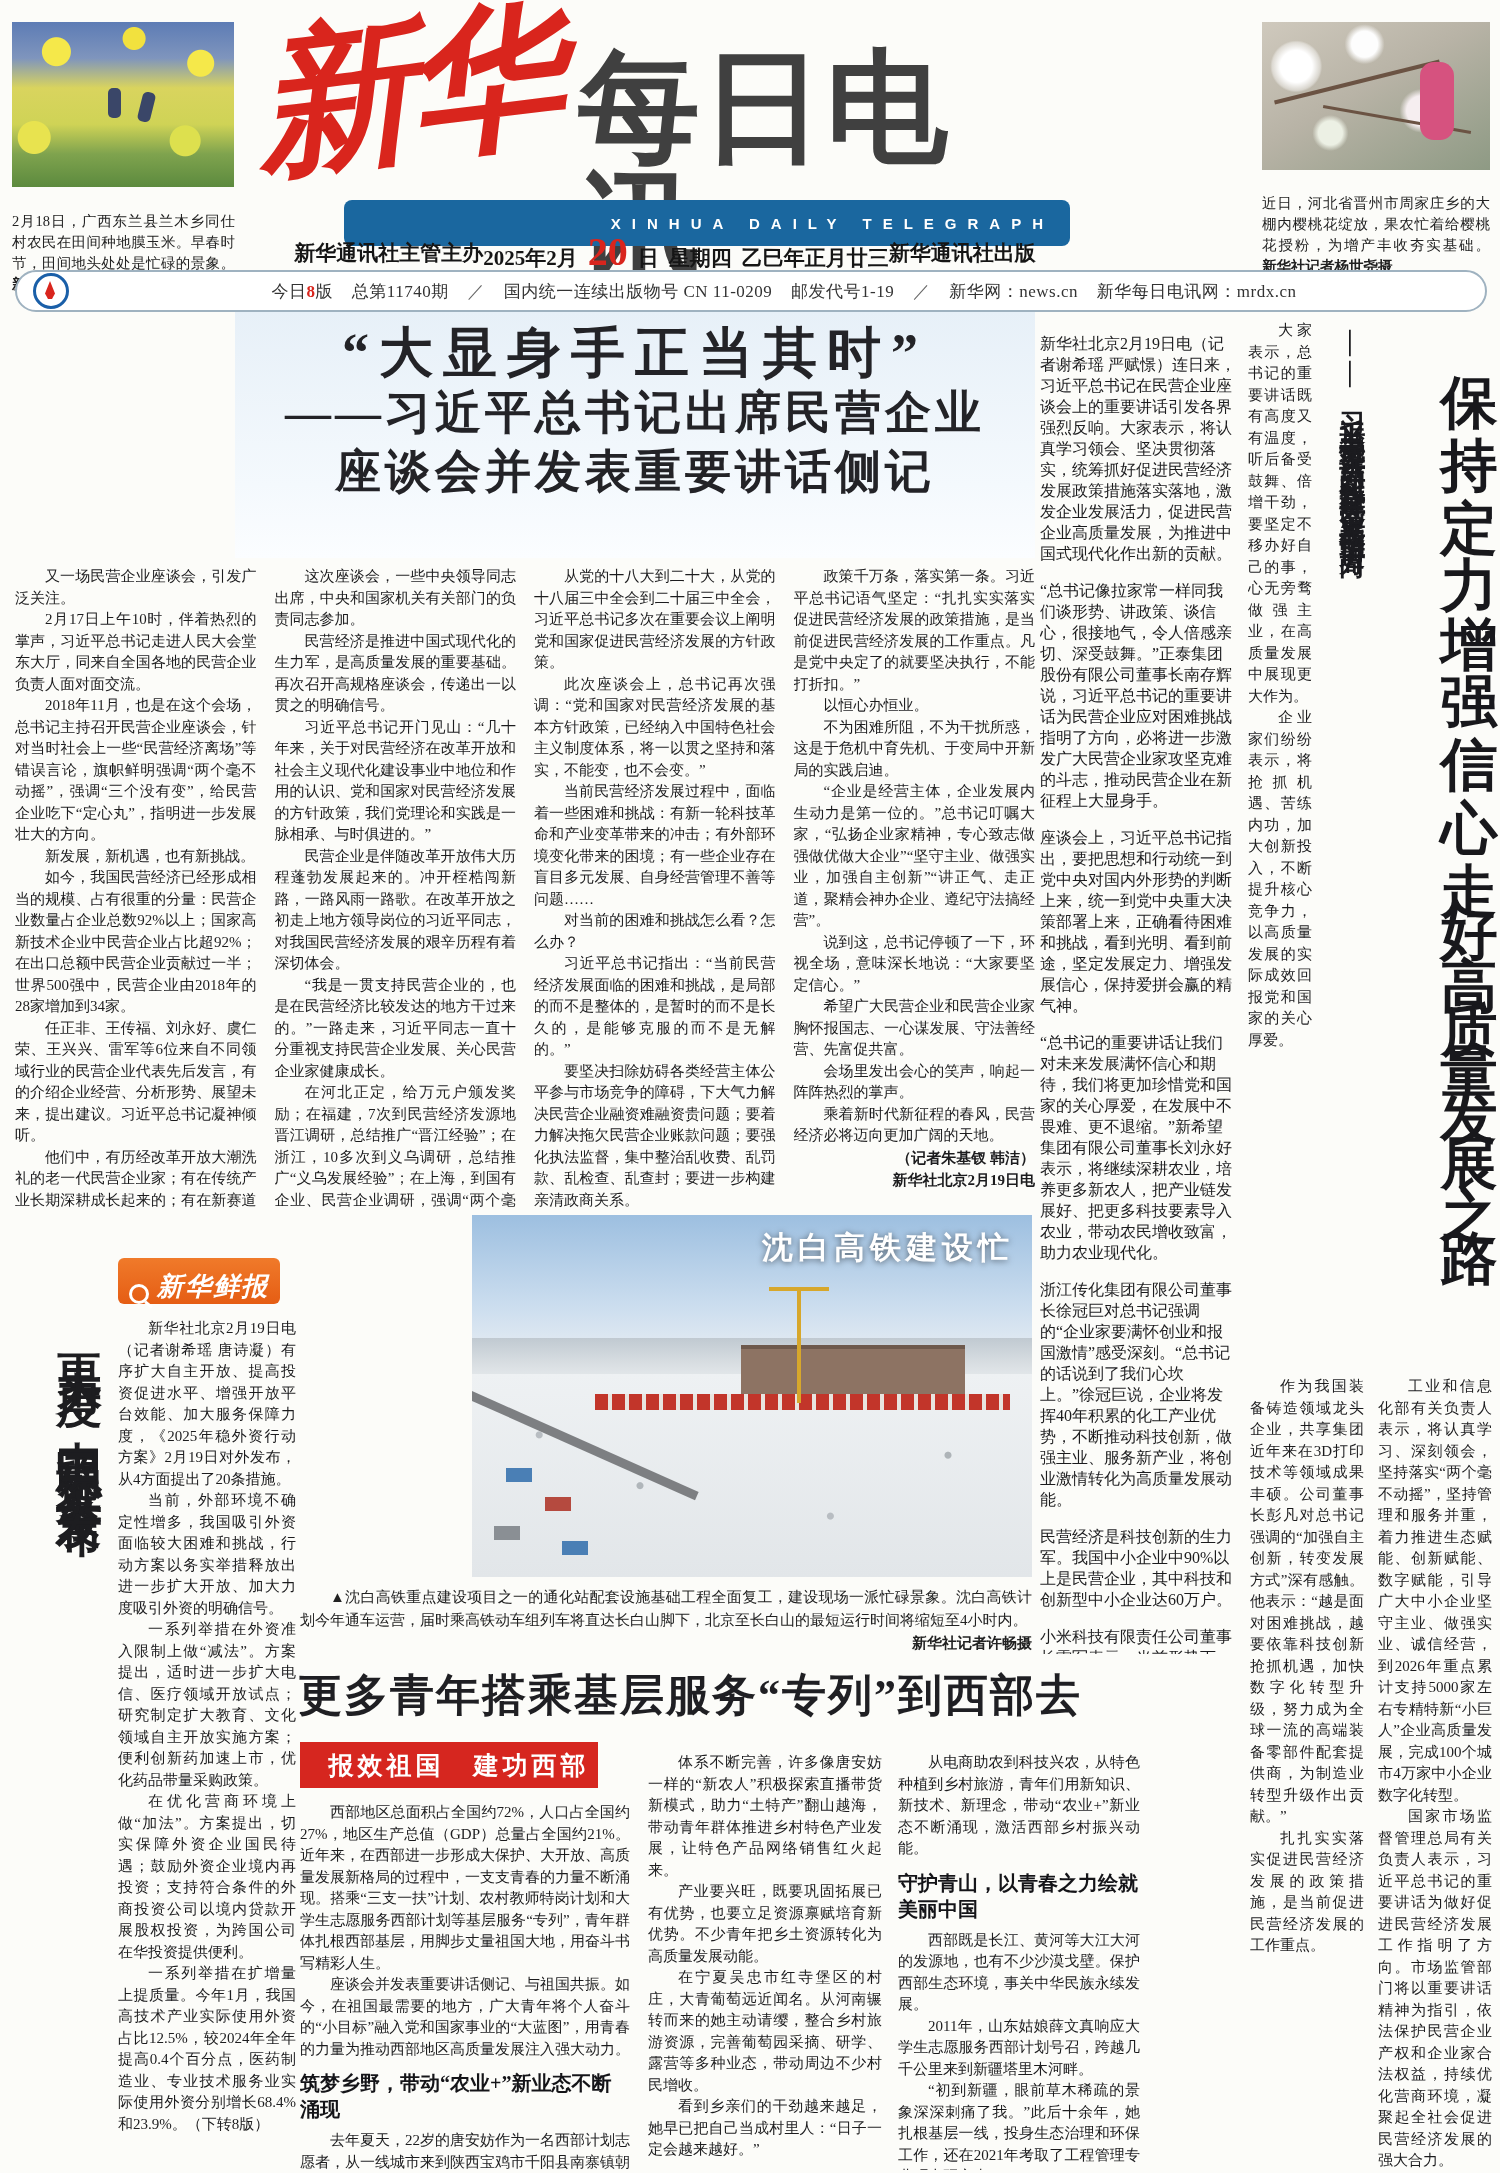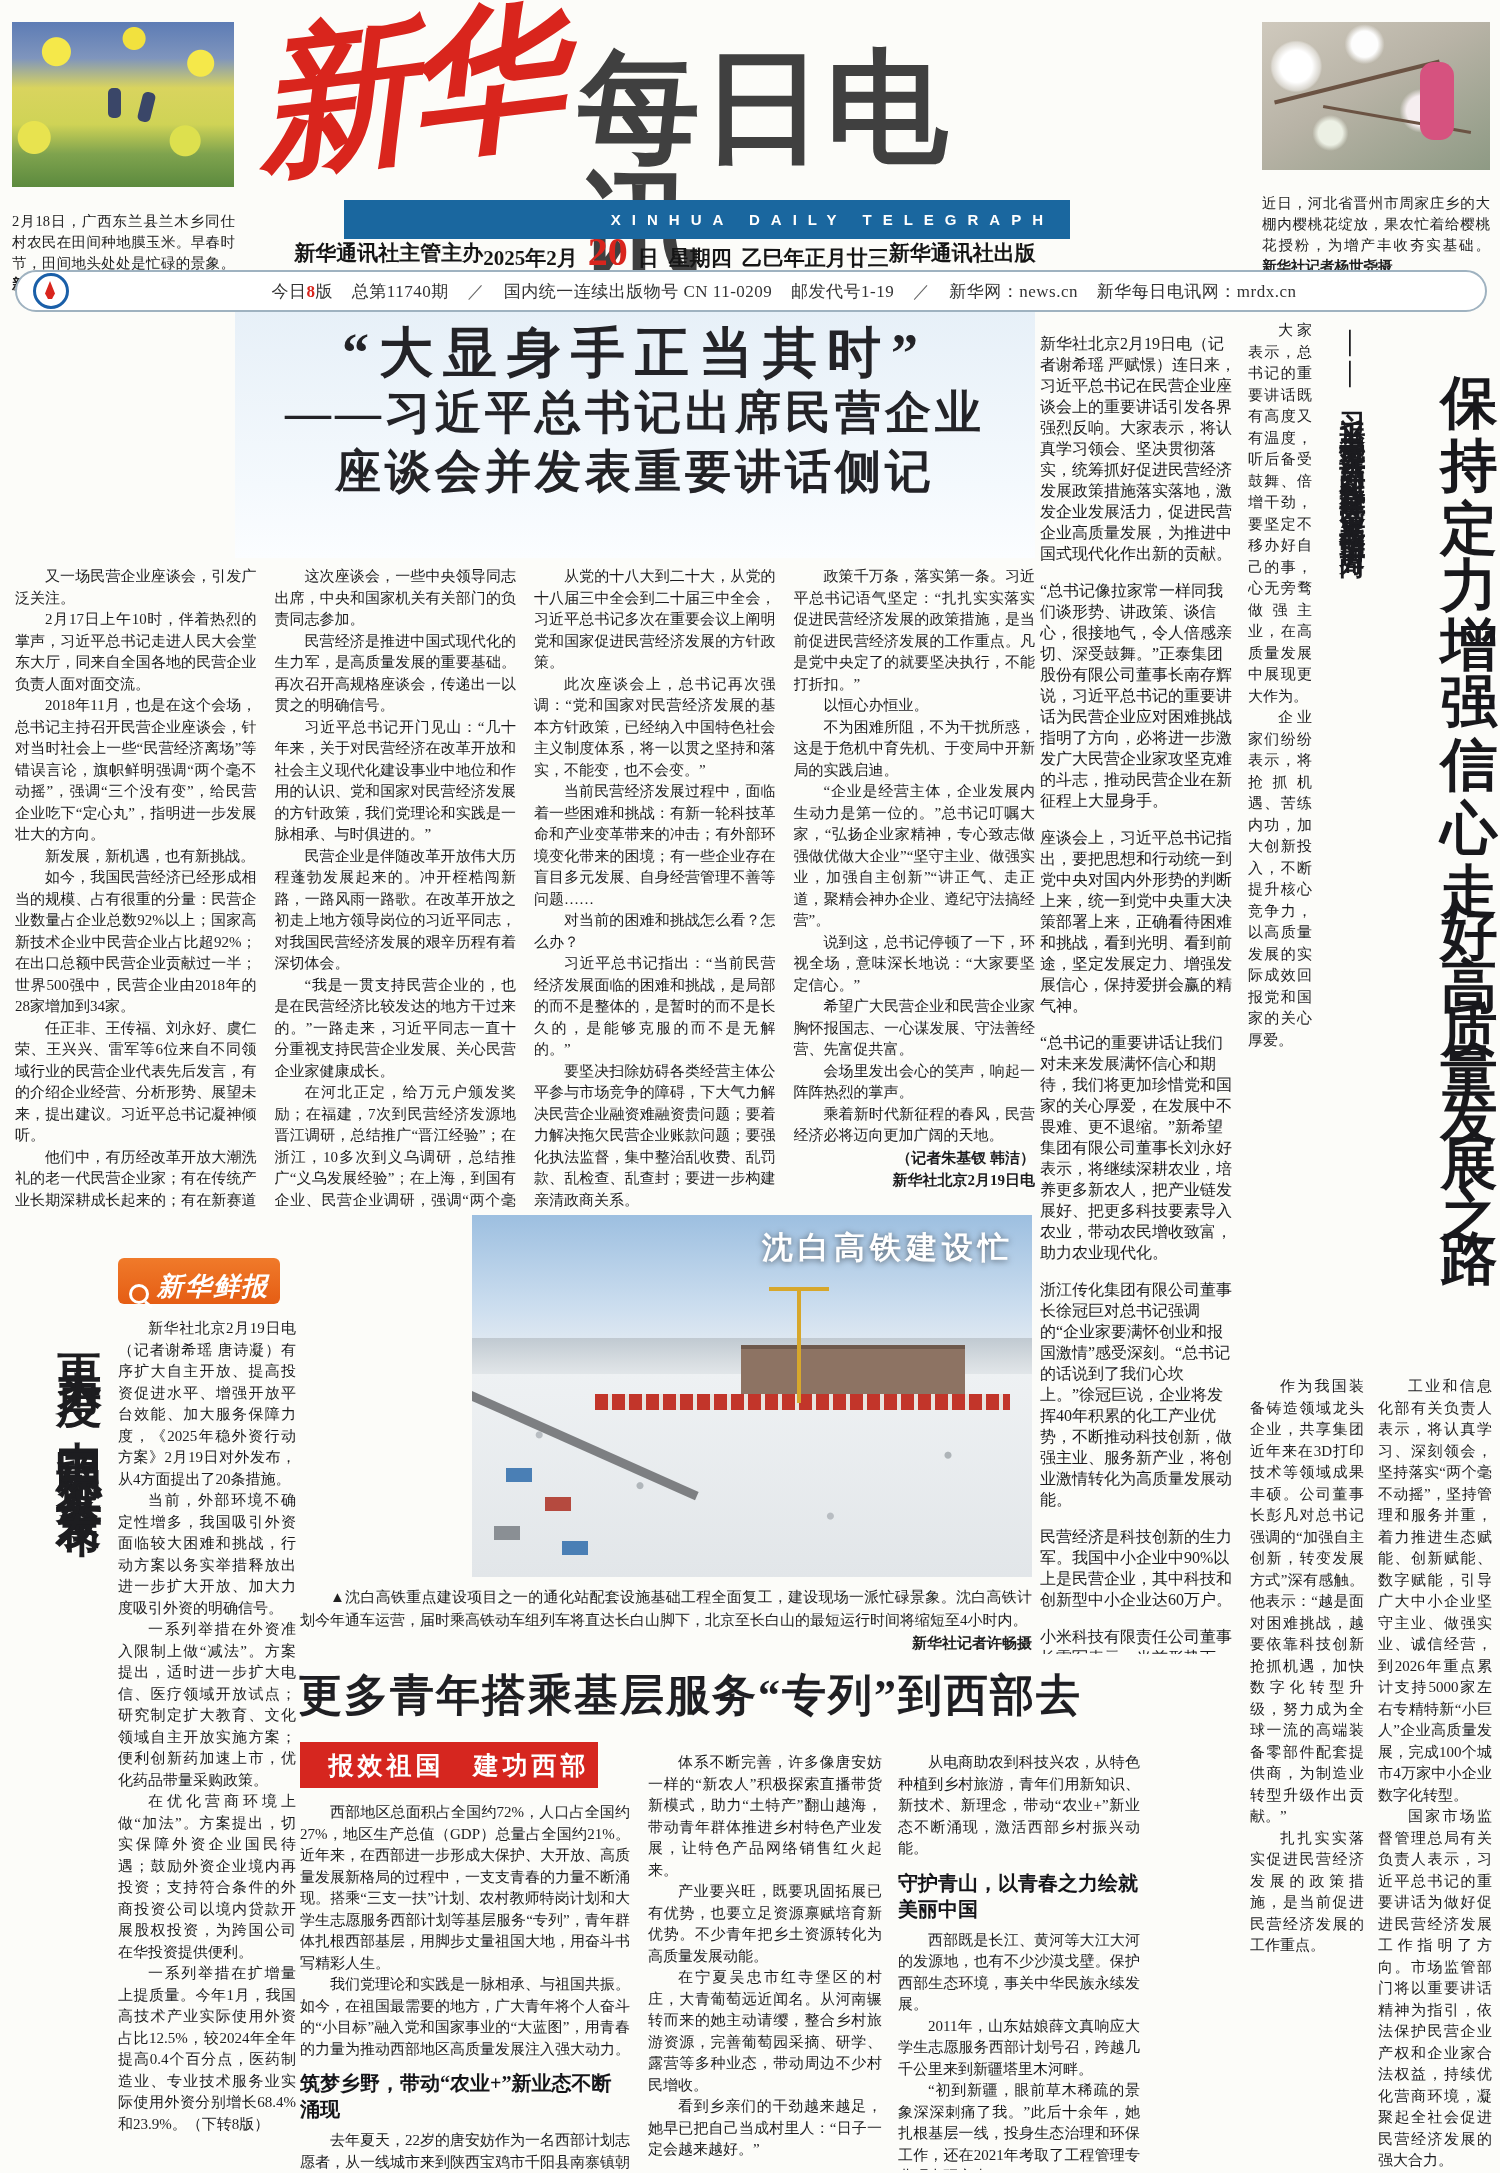--- a/index.html
+++ b/index.html
@@ -27,22 +27,22 @@
     linear-gradient(150deg,#cfc9bd 0%,#b8b3a6 45%,#8e9a84 100%);}
   .branch{position:absolute;background:#6b5343;}
   .pinkfig{position:absolute;right:36px;top:40px;width:34px;height:78px;border-radius:14px;background:#d6527f;}
   .capR{left:1262px;top:178px;width:228px;}
   
   .masthead{left:248px;top:8px;width:824px;height:225px;}
   .mh-script{position:absolute;left:6px;top:2px;font:italic 900 158px "DejaVu Serif",serif;
              color:#d9251d;transform:rotate(-7deg);letter-spacing:-8px;line-height:1;}
   .mh-title{position:absolute;left:330px;top:48px;font-size:122px;font-weight:900;color:#404040;
             letter-spacing:2px;line-height:1;font-family:Liberation Mono, monospace;}
-  .mh-bluebar{position:absolute;left:96px;top:192px;width:726px;height:39px;background:#1a679f;
-              display:flex;align-items:center;justify-content:flex-end;padding-right:16px;box-sizing:border-box;}
+  .mh-bluebar{position:absolute;left:96px;top:192px;width:726px;height:46px;background:#1a679f;
+              display:flex;align-items:center;justify-content:flex-end;padding-right:16px;box-sizing:border-box;border-radius:8px;}
   .mh-en{color:#fff;font-size:15px;font-weight:bold;letter-spacing:11px;font-family:"Liberation Sans",sans-serif;}
   .publine{left:255px;top:238px;width:820px;height:30px;display:flex;align-items:center;
            justify-content:center;font-size:21px;font-weight:bold;color:#151515;}
   .pub-date{display:flex;align-items:baseline;gap:10px;}
   .day-red{font-size:40px;color:#d9251d;font-weight:bold;line-height:.9;}
   
   .pill{left:15px;top:270px;width:1472px;height:42px;border:2.5px solid #9fb2c0;border-radius:24px;
         display:flex;align-items:center;box-sizing:border-box;background:#fff;}
   .logo{width:36px;height:36px;margin:0 14px 0 16px;border-radius:50%;border:3px solid #1a5fa8;
         position:relative;box-sizing:border-box;background:#fff;}
@@ -275,21 +275,21 @@
 <div class="abs bp-cap">
   <p><span>▲沈白高铁重点建设项目之一的通化站配套设施基础工程全面复工，建设现场一派忙碌景象。沈白高铁计划今年通车运营，届时乘高铁动车组列车将直达长白山脚下，北京至长白山的最短运行时间将缩短至4小时内。</span><span class="bp-credit">新华社记者许畅摄</span></p>
 </div>
 
 <div class="abs bs-headline">更多青年搭乘基层服务“专列”到西部去</div>
 <div class="abs bs-redbox">报效祖国　建功西部</div>
 
 <div class="abs bs-col bs-col1">
   <div>
       <p>西部地区总面积占全国约72%，人口占全国约27%，地区生产总值（GDP）总量占全国约21%。近年来，在西部进一步形成大保护、大开放、高质量发展新格局的过程中，一支支青春的力量不断涌现。搭乘“三支一扶”计划、农村教师特岗计划和大学生志愿服务西部计划等基层服务“专列”，青年群体扎根西部基层，用脚步丈量祖国大地，用奋斗书写精彩人生。</p>
-      <p>我们党理论和实践是一脉相承、与祖国共振。如今，在祖国最需要的地方，广大青年将个人奋斗的“小目标”融入党和国家事业的“大蓝图”，用青春的力量为推动西部地区高质量发展注入强大动力。</p>
+      <p>座谈会并发表重要讲话侧记、与祖国共振。如今，在祖国最需要的地方，广大青年将个人奋斗的“小目标”融入党和国家事业的“大蓝图”，用青春的力量为推动西部地区高质量发展注入强大动力。</p>
     </div>
   <div class="subhead">筑梦乡野，带动“农业+”新业态不断涌现</div>
   <div>
       <p>去年夏天，22岁的唐安妨作为一名西部计划志愿者，从一线城市来到陕西宝鸡市千阳县南寨镇朝阳村驻村工作。不到两个月，她就以助播的身份首次参与了一场直播助农活动，特色农产品销售额达千余元。</p>
     </div>
 </div>
 <div class="abs bs-col bs-col2">
     <p>体系不断完善，许多像唐安妨一样的“新农人”积极探索直播带货新模式，助力“土特产”翻山越海，带动青年群体推进乡村特色产业发展，让特色产品网络销售红火起来。</p>
     <p>产业要兴旺，既要巩固拓展已有优势，也要立足资源禀赋培育新优势。不少青年把乡土资源转化为高质量发展动能。</p>
     <p>在宁夏吴忠市红寺堡区的村庄，大青葡萄远近闻名。从河南辗转而来的她主动请缨，整合乡村旅游资源，完善葡萄园采摘、研学、露营等多种业态，带动周边不少村民增收。</p>

